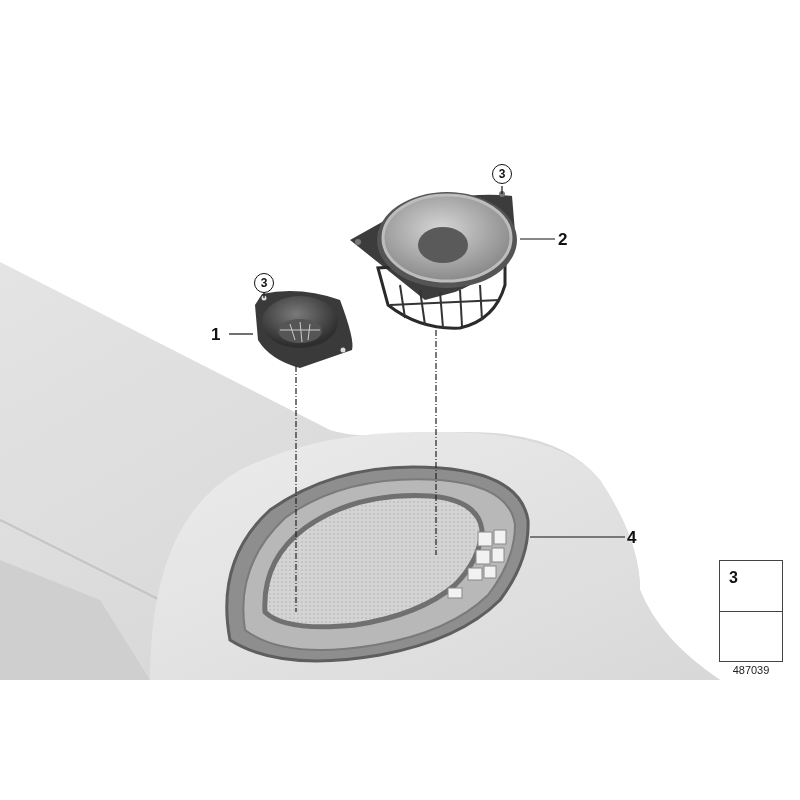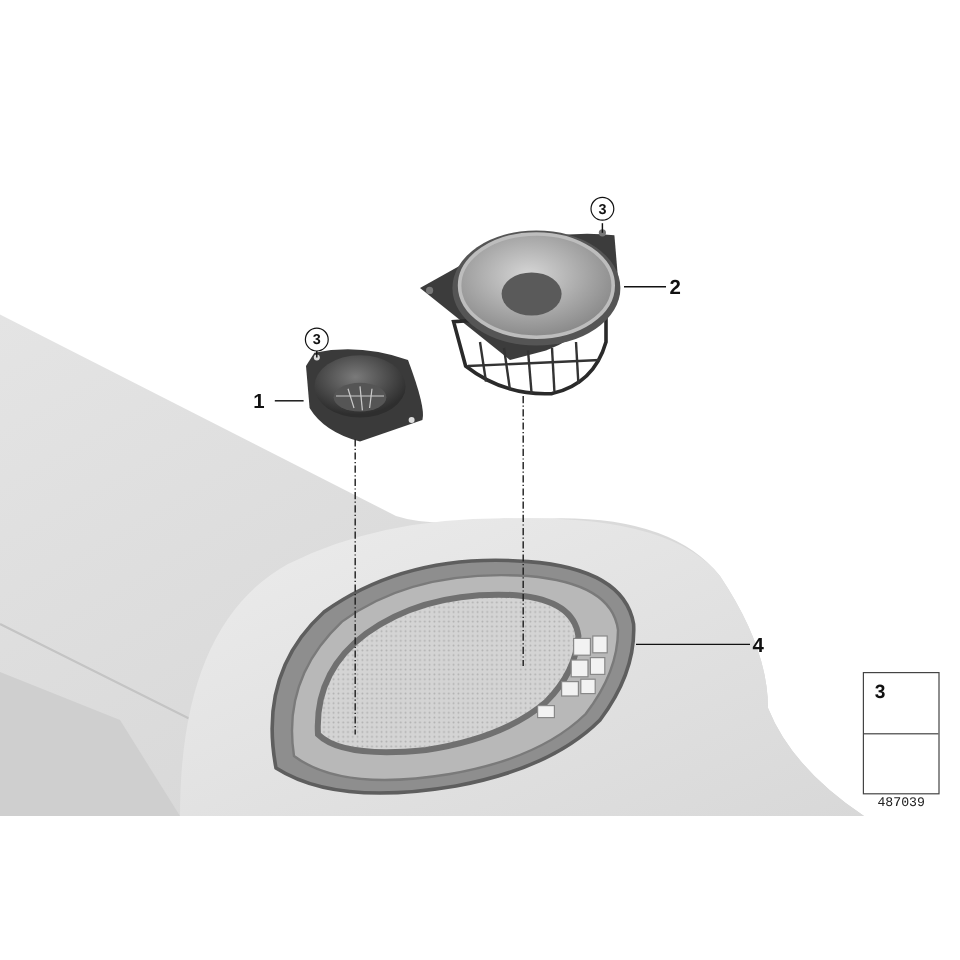--- a/index.html
+++ b/index.html
@@ -6,21 +6,21 @@
     body { width:800px; height:800px; position:relative; overflow:hidden;
            font-family:"Liberation Sans", sans-serif; }
     .stage { position:absolute; left:0; top:0; width:800px; height:800px; }
     .callout-num { position:absolute; font-weight:bold; font-size:17px; color:#111; line-height:1; }
     .circle-ref { position:absolute; width:18px; height:18px; border:1.3px solid #111; border-radius:50%;
                   background:#fff; font-weight:bold; font-size:12px; text-align:center; line-height:18px; color:#111; }
     .legend-box { position:absolute; left:719px; top:560px; width:62px; height:100px;
                   border:1px solid #444; background:#fff; }
     .legend-top { position:absolute; left:0; top:0; width:62px; height:50px; border-bottom:1px solid #444; }
     .legend-num { position:absolute; left:9px; top:8px; font-weight:bold; font-size:16px; color:#111; }
-    .diagram-id { position:absolute; left:720px; top:664px; width:62px; text-align:center; font-size:11px; color:#222;font-family:Liberation Mono, monospace; }
+    .diagram-id { position:absolute; left:720px; top:664px; width:62px; text-align:center; font-size:11px; color:#222; }
   </style>
 </head>
 <body>
 
 <div class="stage">
   <svg width="800" height="800" viewBox="0 0 800 800">
     <defs>
       <linearGradient id="panelGrad" x1="0" y1="0" x2="1" y2="1">
         <stop offset="0" stop-color="#e4e4e4"></stop>
         <stop offset="1" stop-color="#d2d2d2"></stop>

